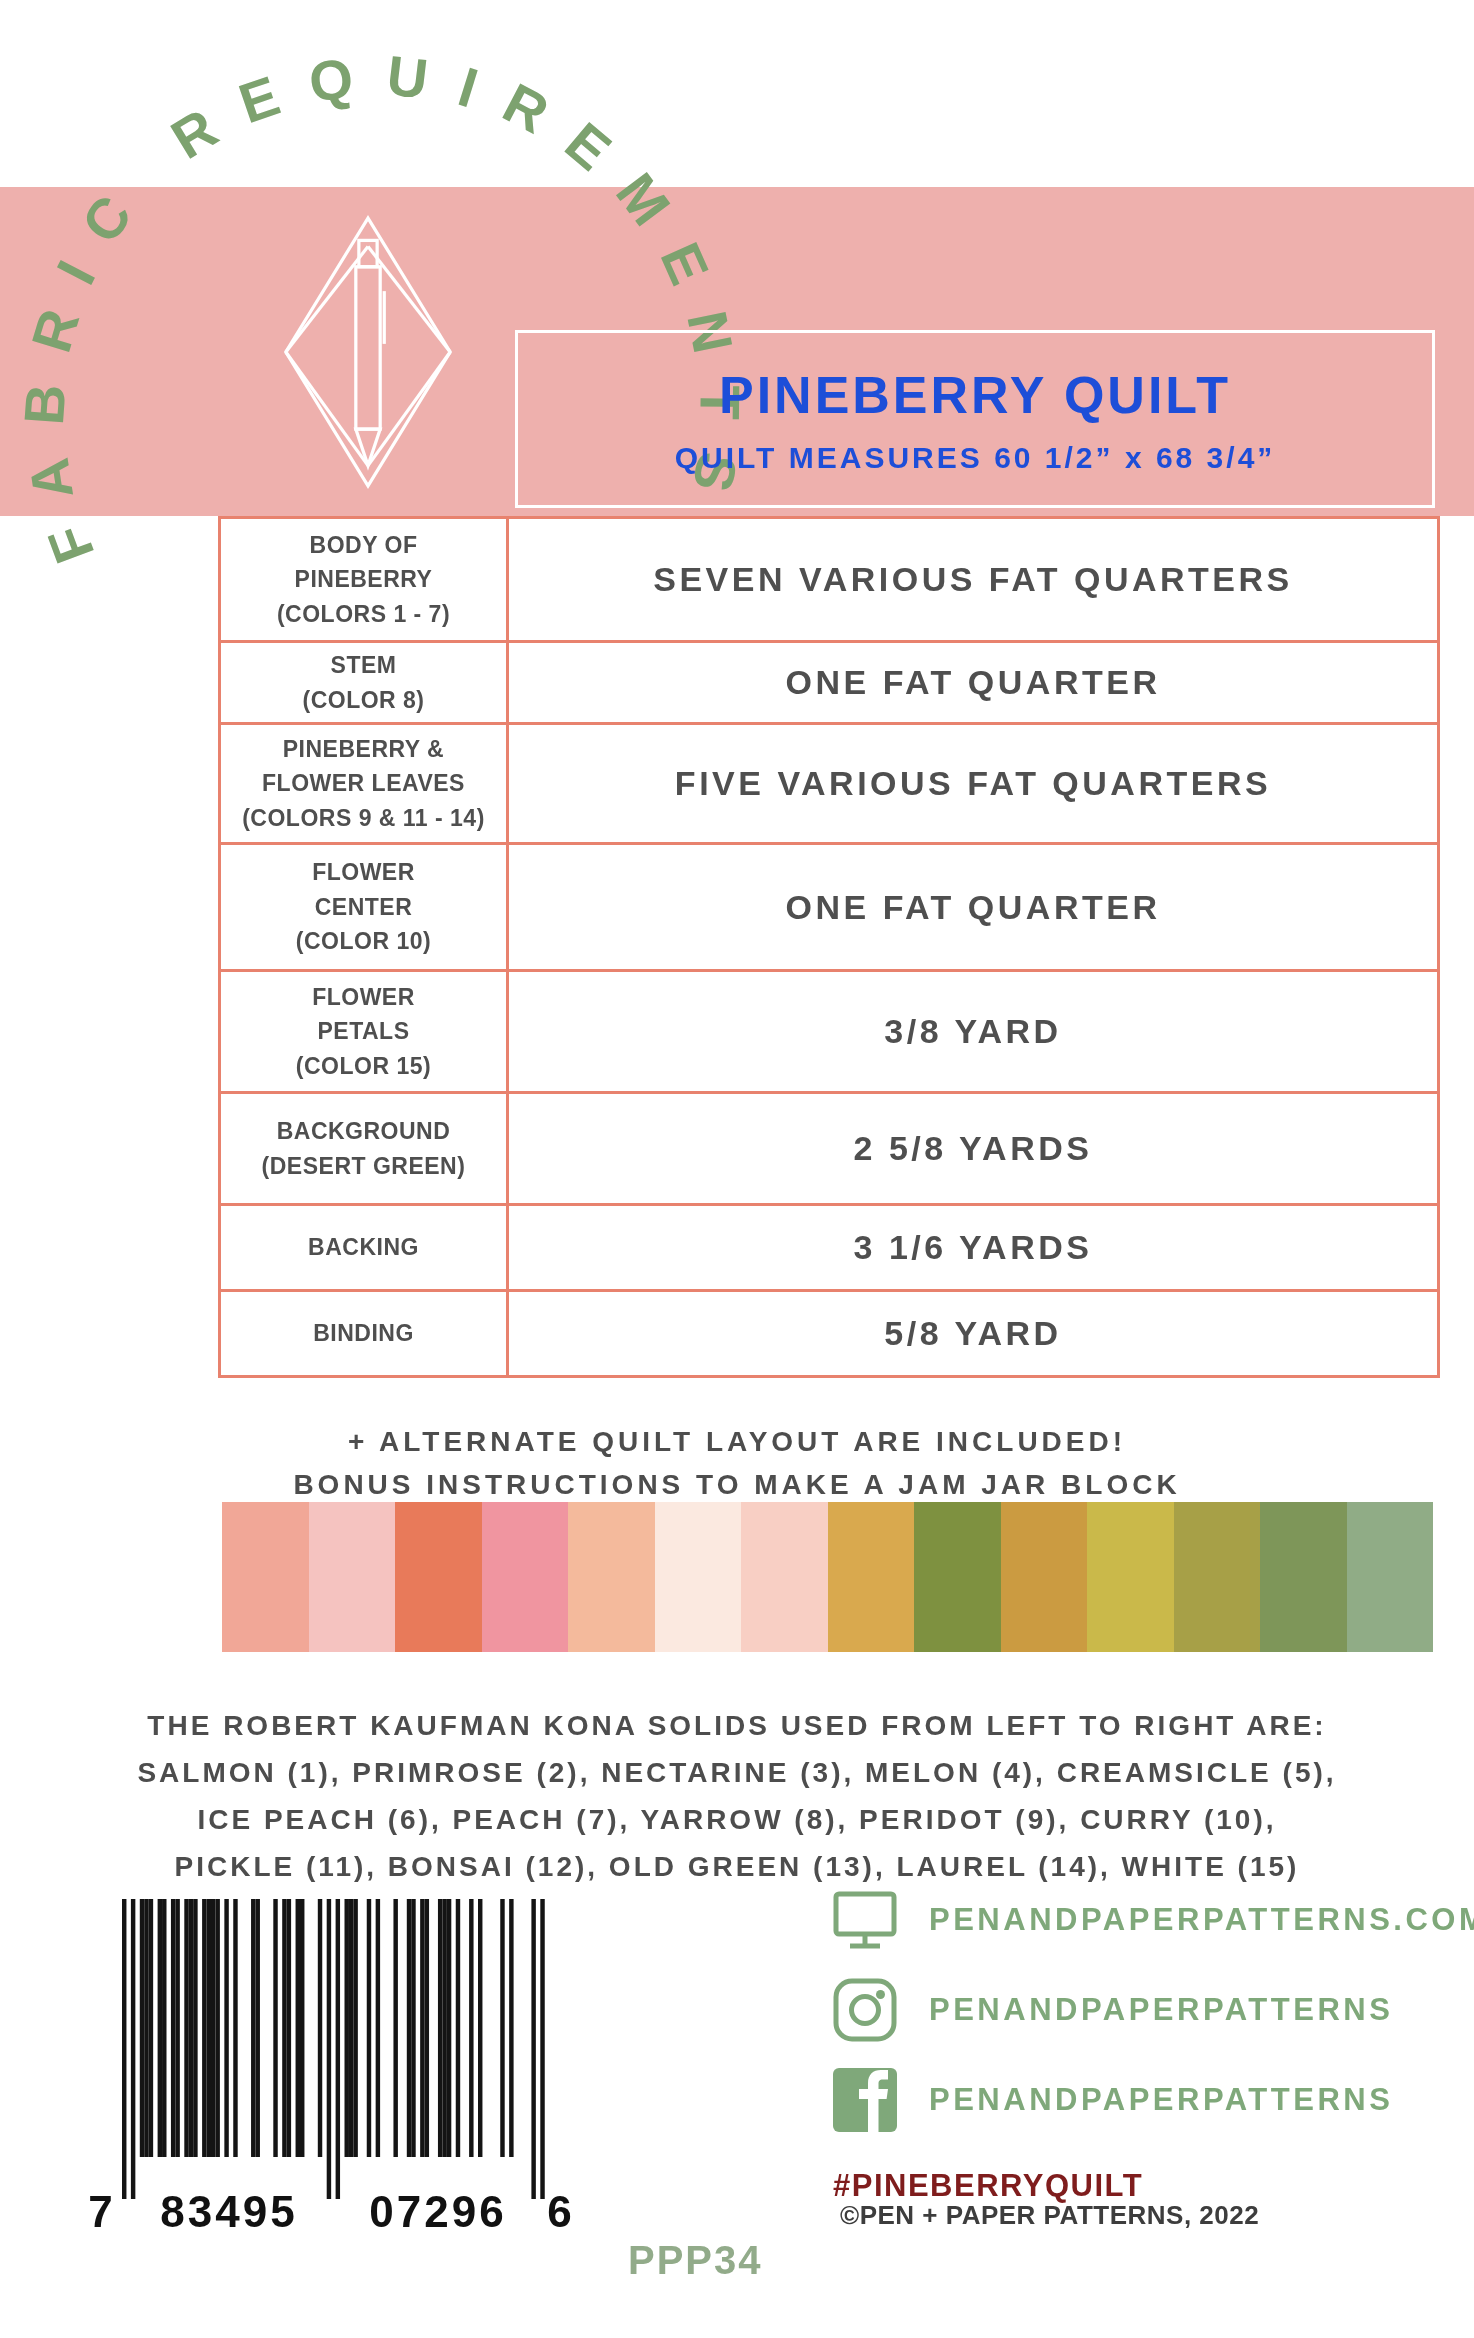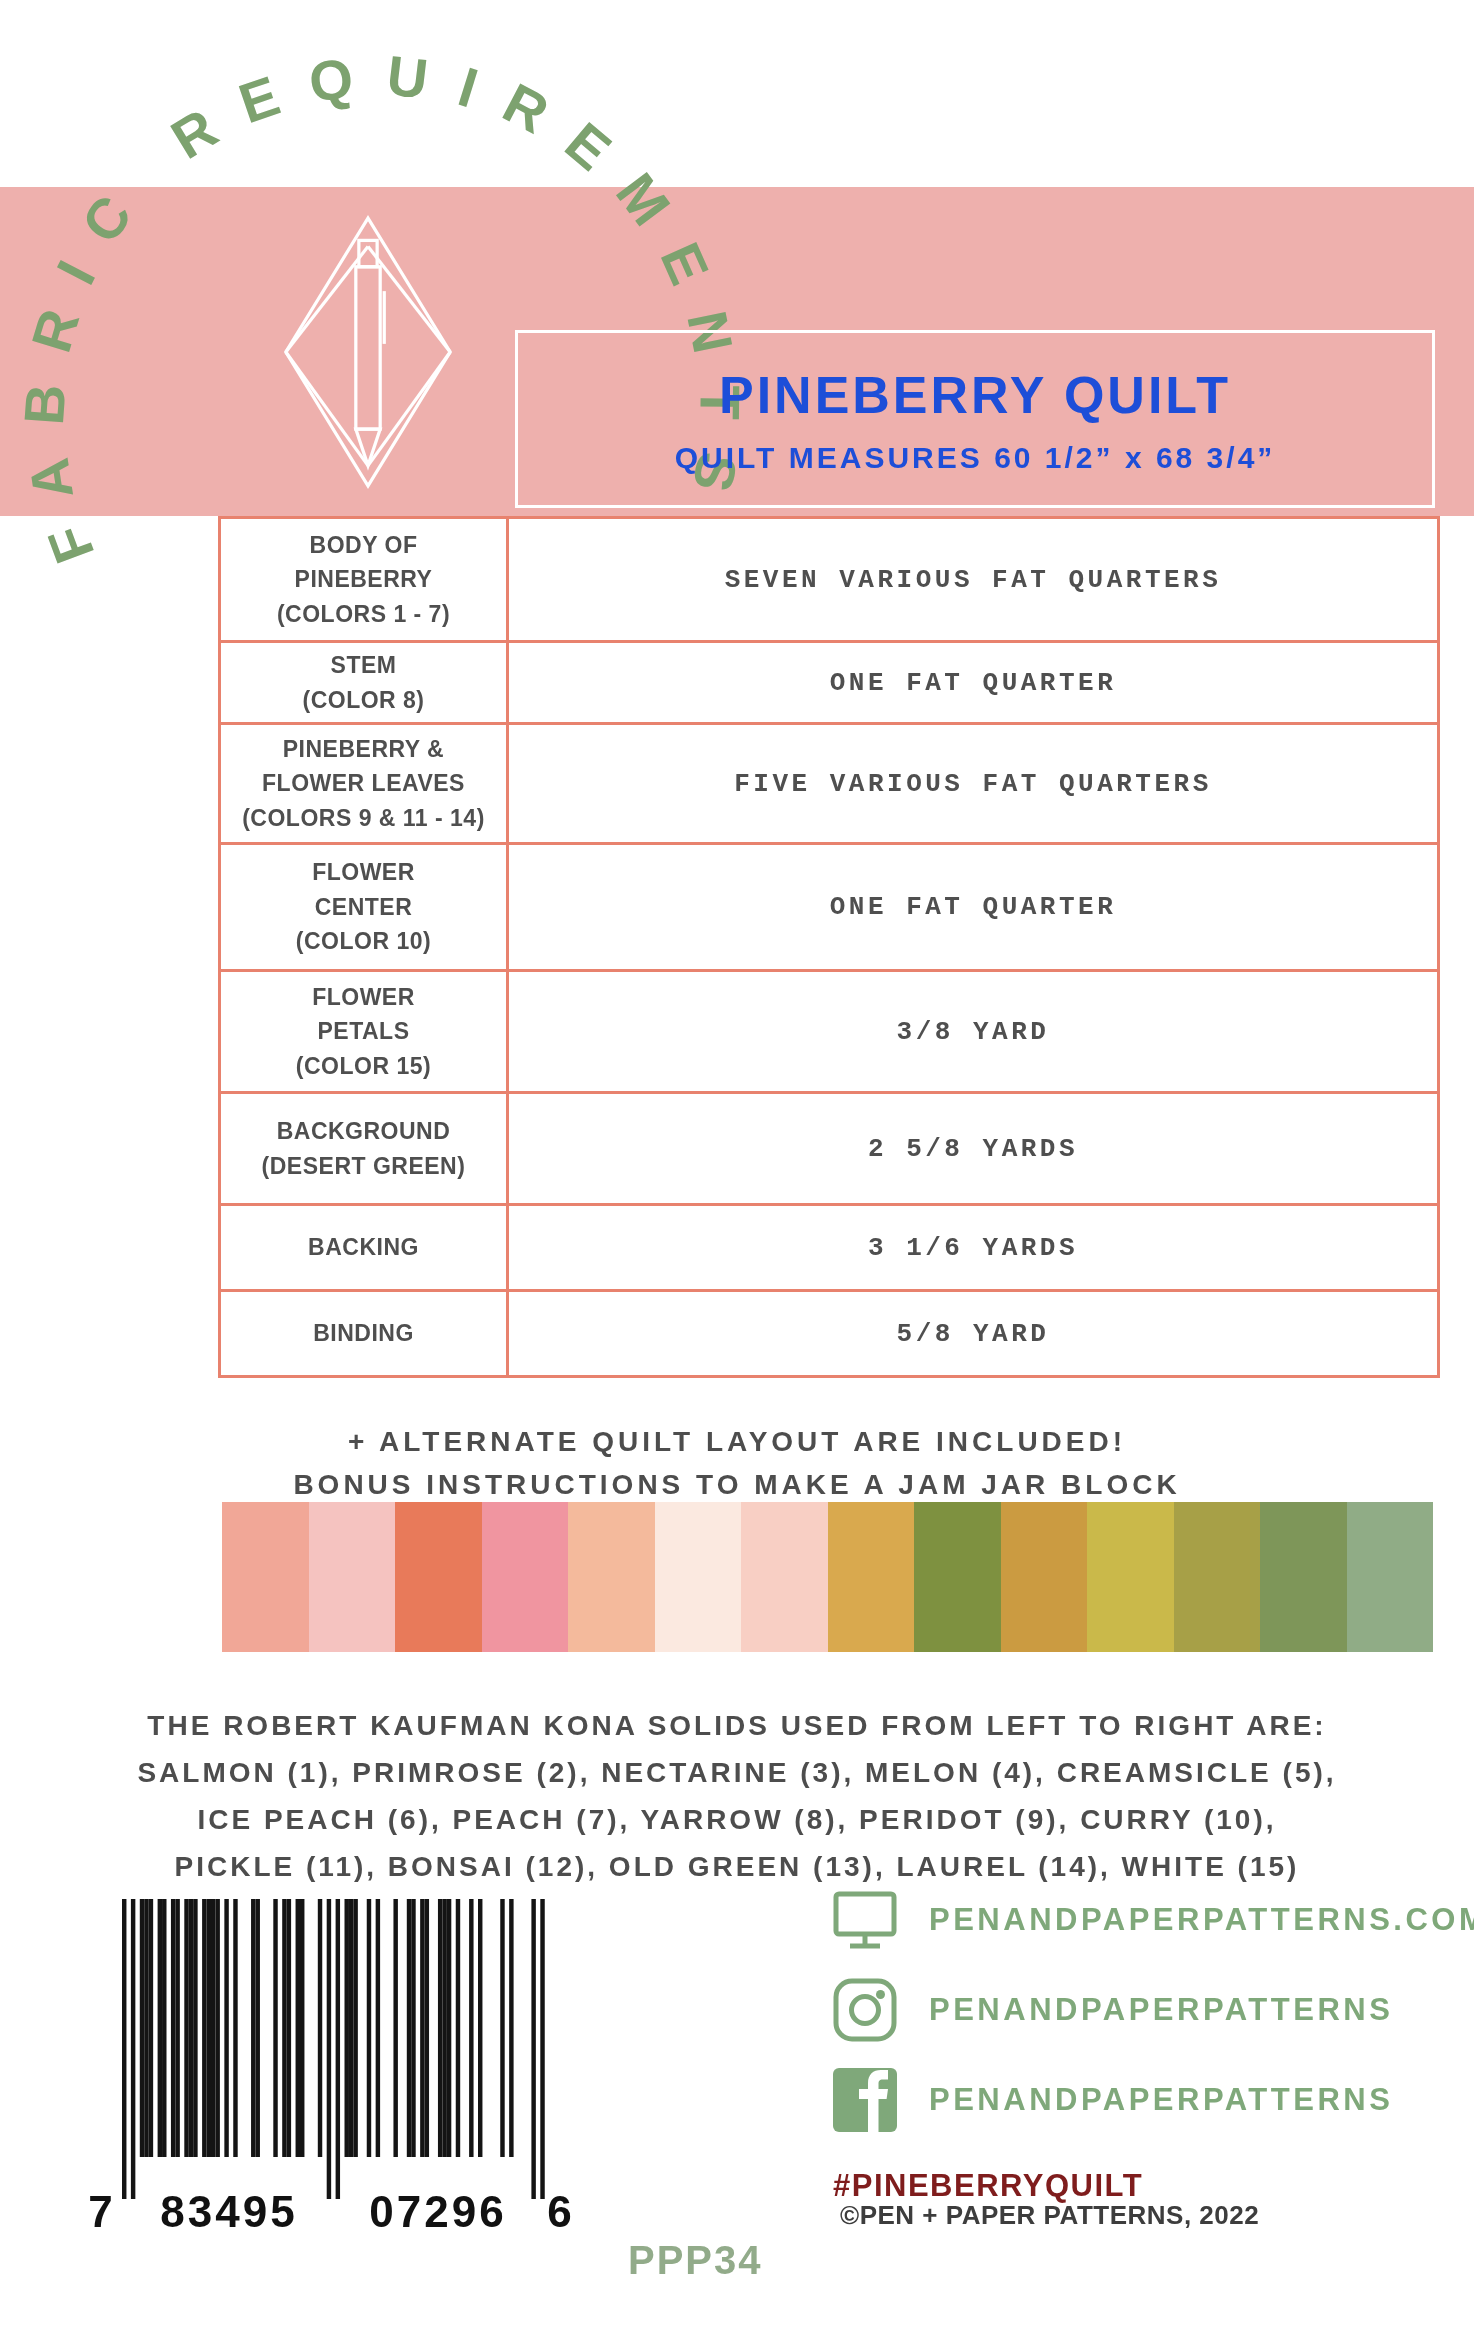--- a/index.html
+++ b/index.html
@@ -28,21 +28,21 @@
     border:3px solid #ffffff; text-align:center; color:#1d4ed8;
   }
   .title-box .title { margin-top:32px; font-size:52px; font-weight:700; letter-spacing:3px; }
   .title-box .subtitle { margin-top:16px; font-size:30px; font-weight:600; letter-spacing:3px; }
 
   
   table.req { position:absolute; left:218px; top:516px; width:1222px; border-collapse:collapse; table-layout:fixed; }
   table.req td { border:3px solid #e8826e; text-align:center; vertical-align:middle; color:#4f4f4f; }
   table.req td.lbl { width:288px; font-size:23px; font-weight:700; letter-spacing:0.5px;
                      line-height:1.5; white-space:pre-line; }
-  table.req td.val { font-size:26px; font-weight:700; letter-spacing:3.5px;font-family:Liberation Mono, monospace; }
+  table.req td.val { font-size:34px; font-weight:700; letter-spacing:3.5px; }
   table.req tr:nth-child(1){height:124px;} table.req tr:nth-child(2){height:82px;}
   table.req tr:nth-child(3){height:120px;} table.req tr:nth-child(4){height:127px;}
   table.req tr:nth-child(5){height:122px;} table.req tr:nth-child(6){height:112px;}
   table.req tr:nth-child(7){height:86px;}  table.req tr:nth-child(8){height:86px;}
 
   
   .bonus { position:absolute; left:0; top:1420px; width:100%; text-align:center;
            color:#4d4d4d; font-size:28px; font-weight:700; letter-spacing:4px; line-height:1.55; }
 
   

